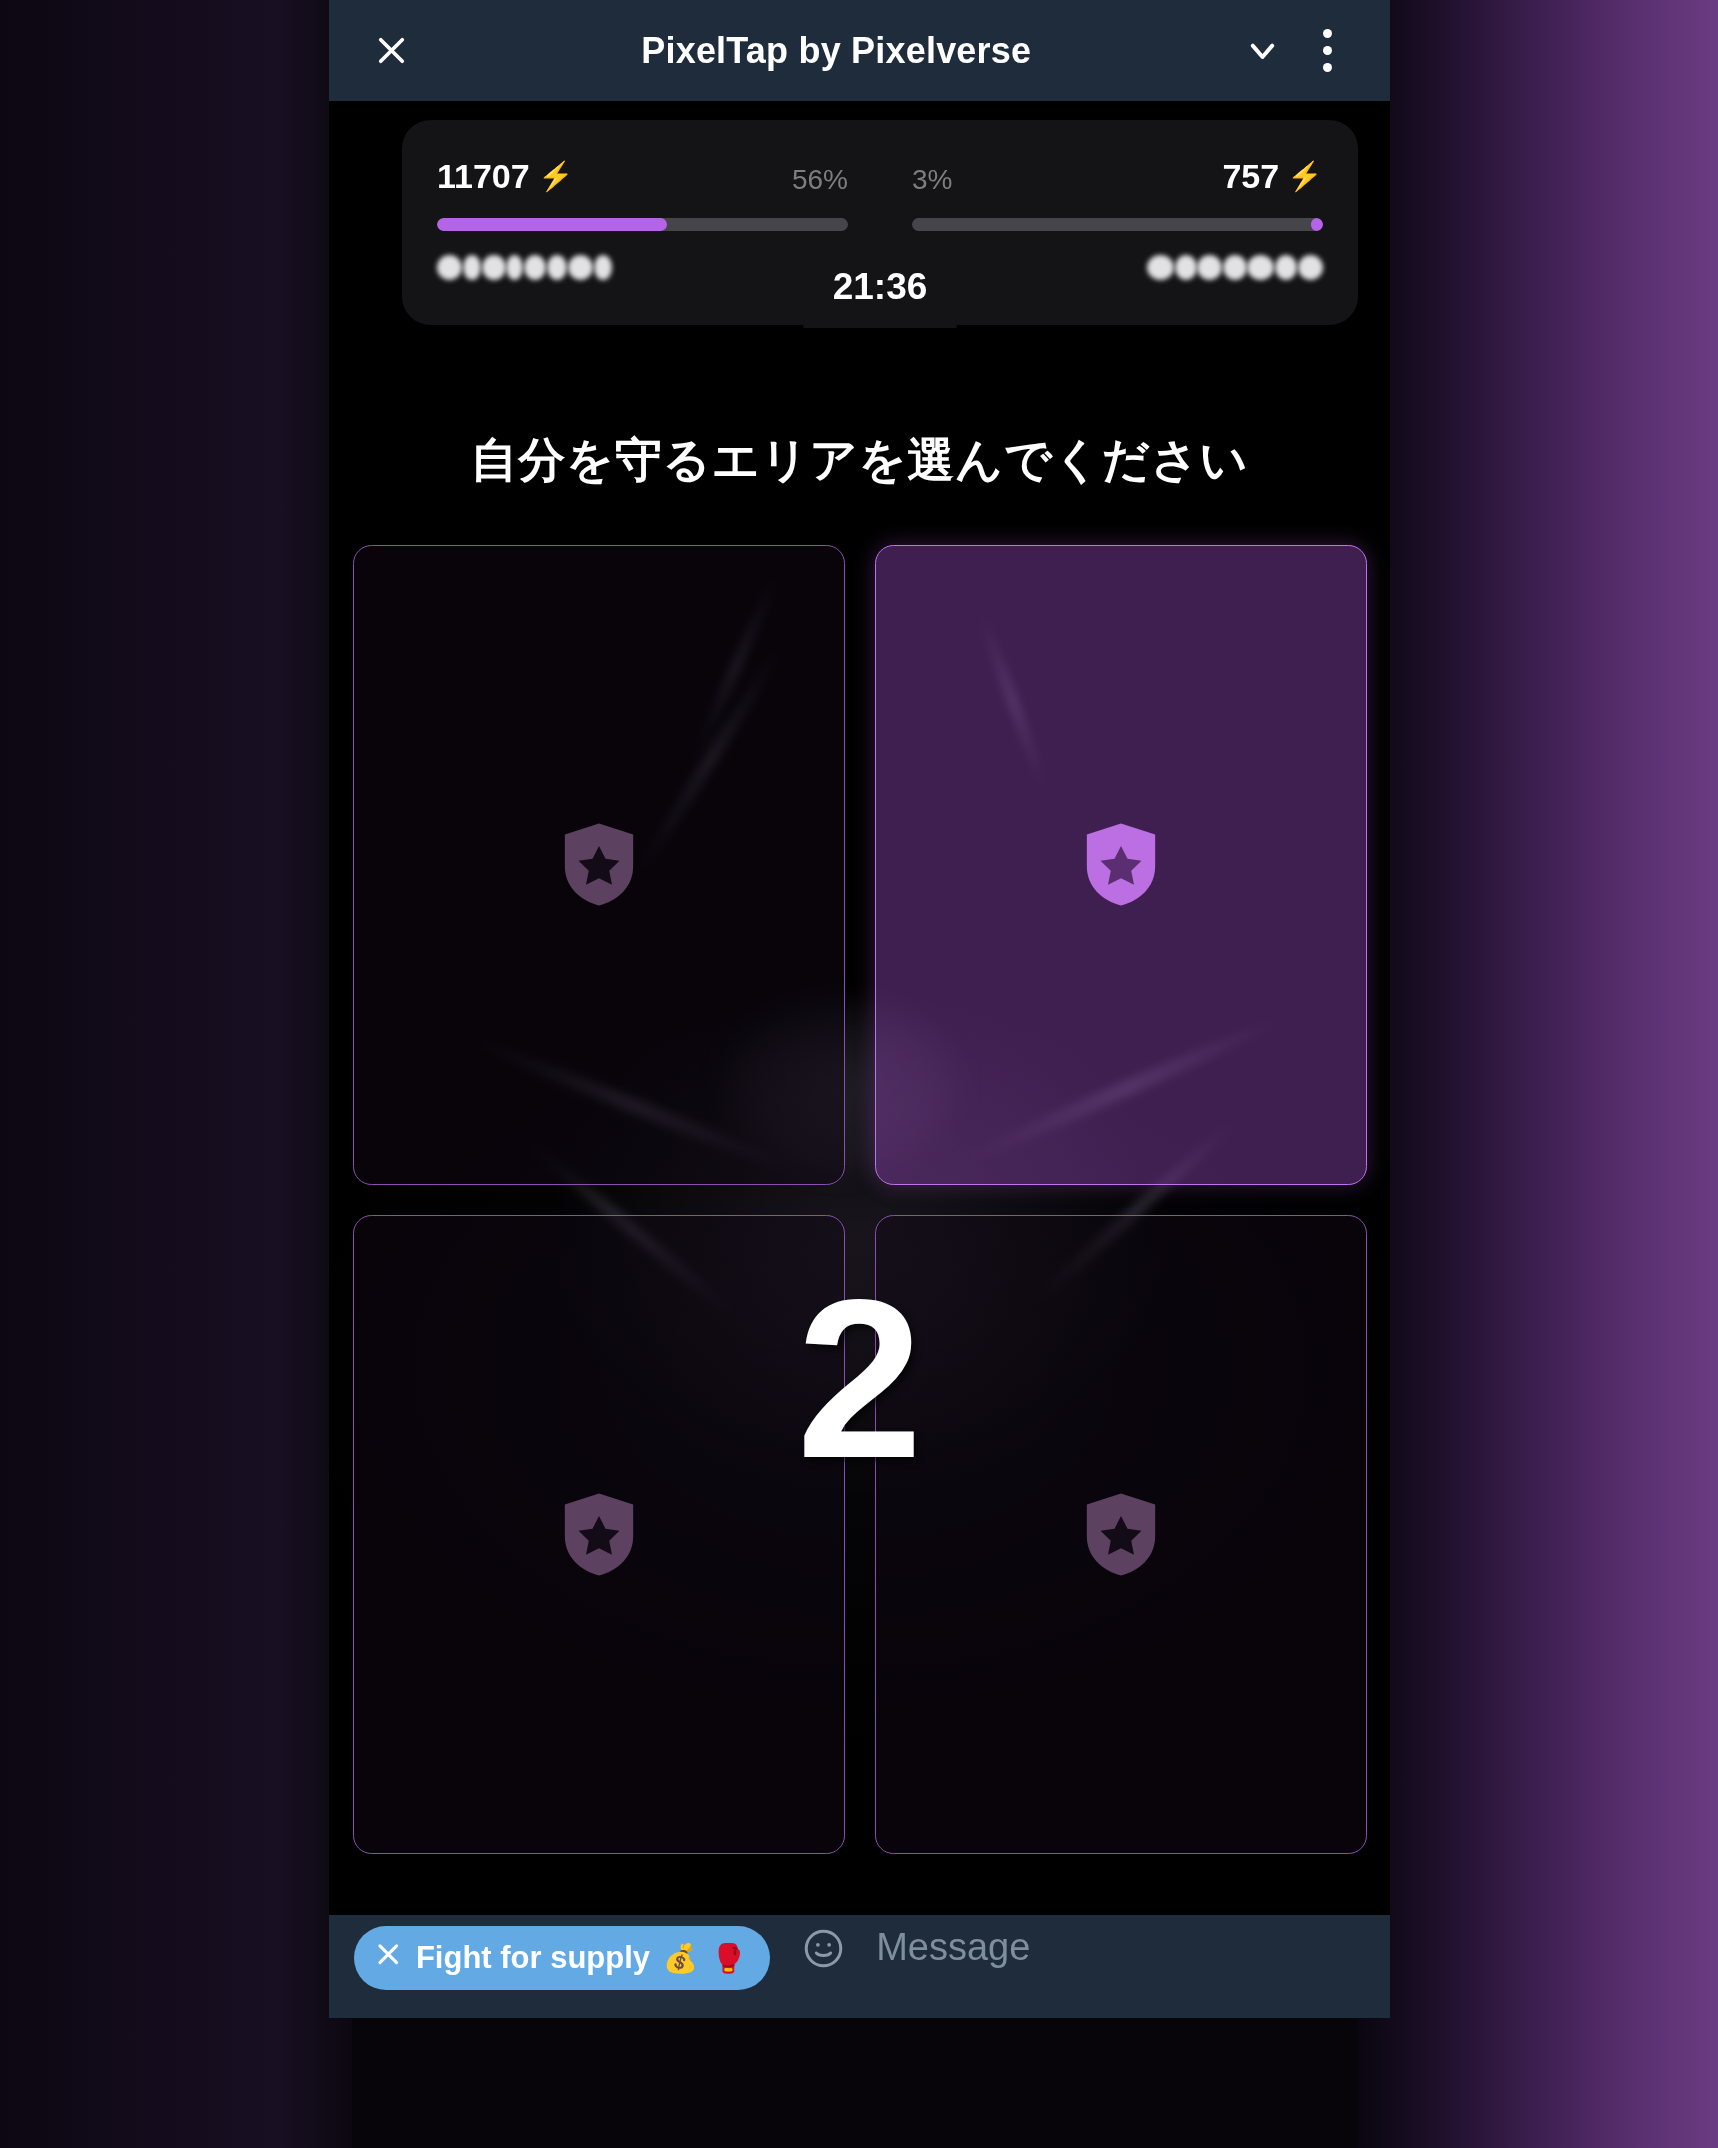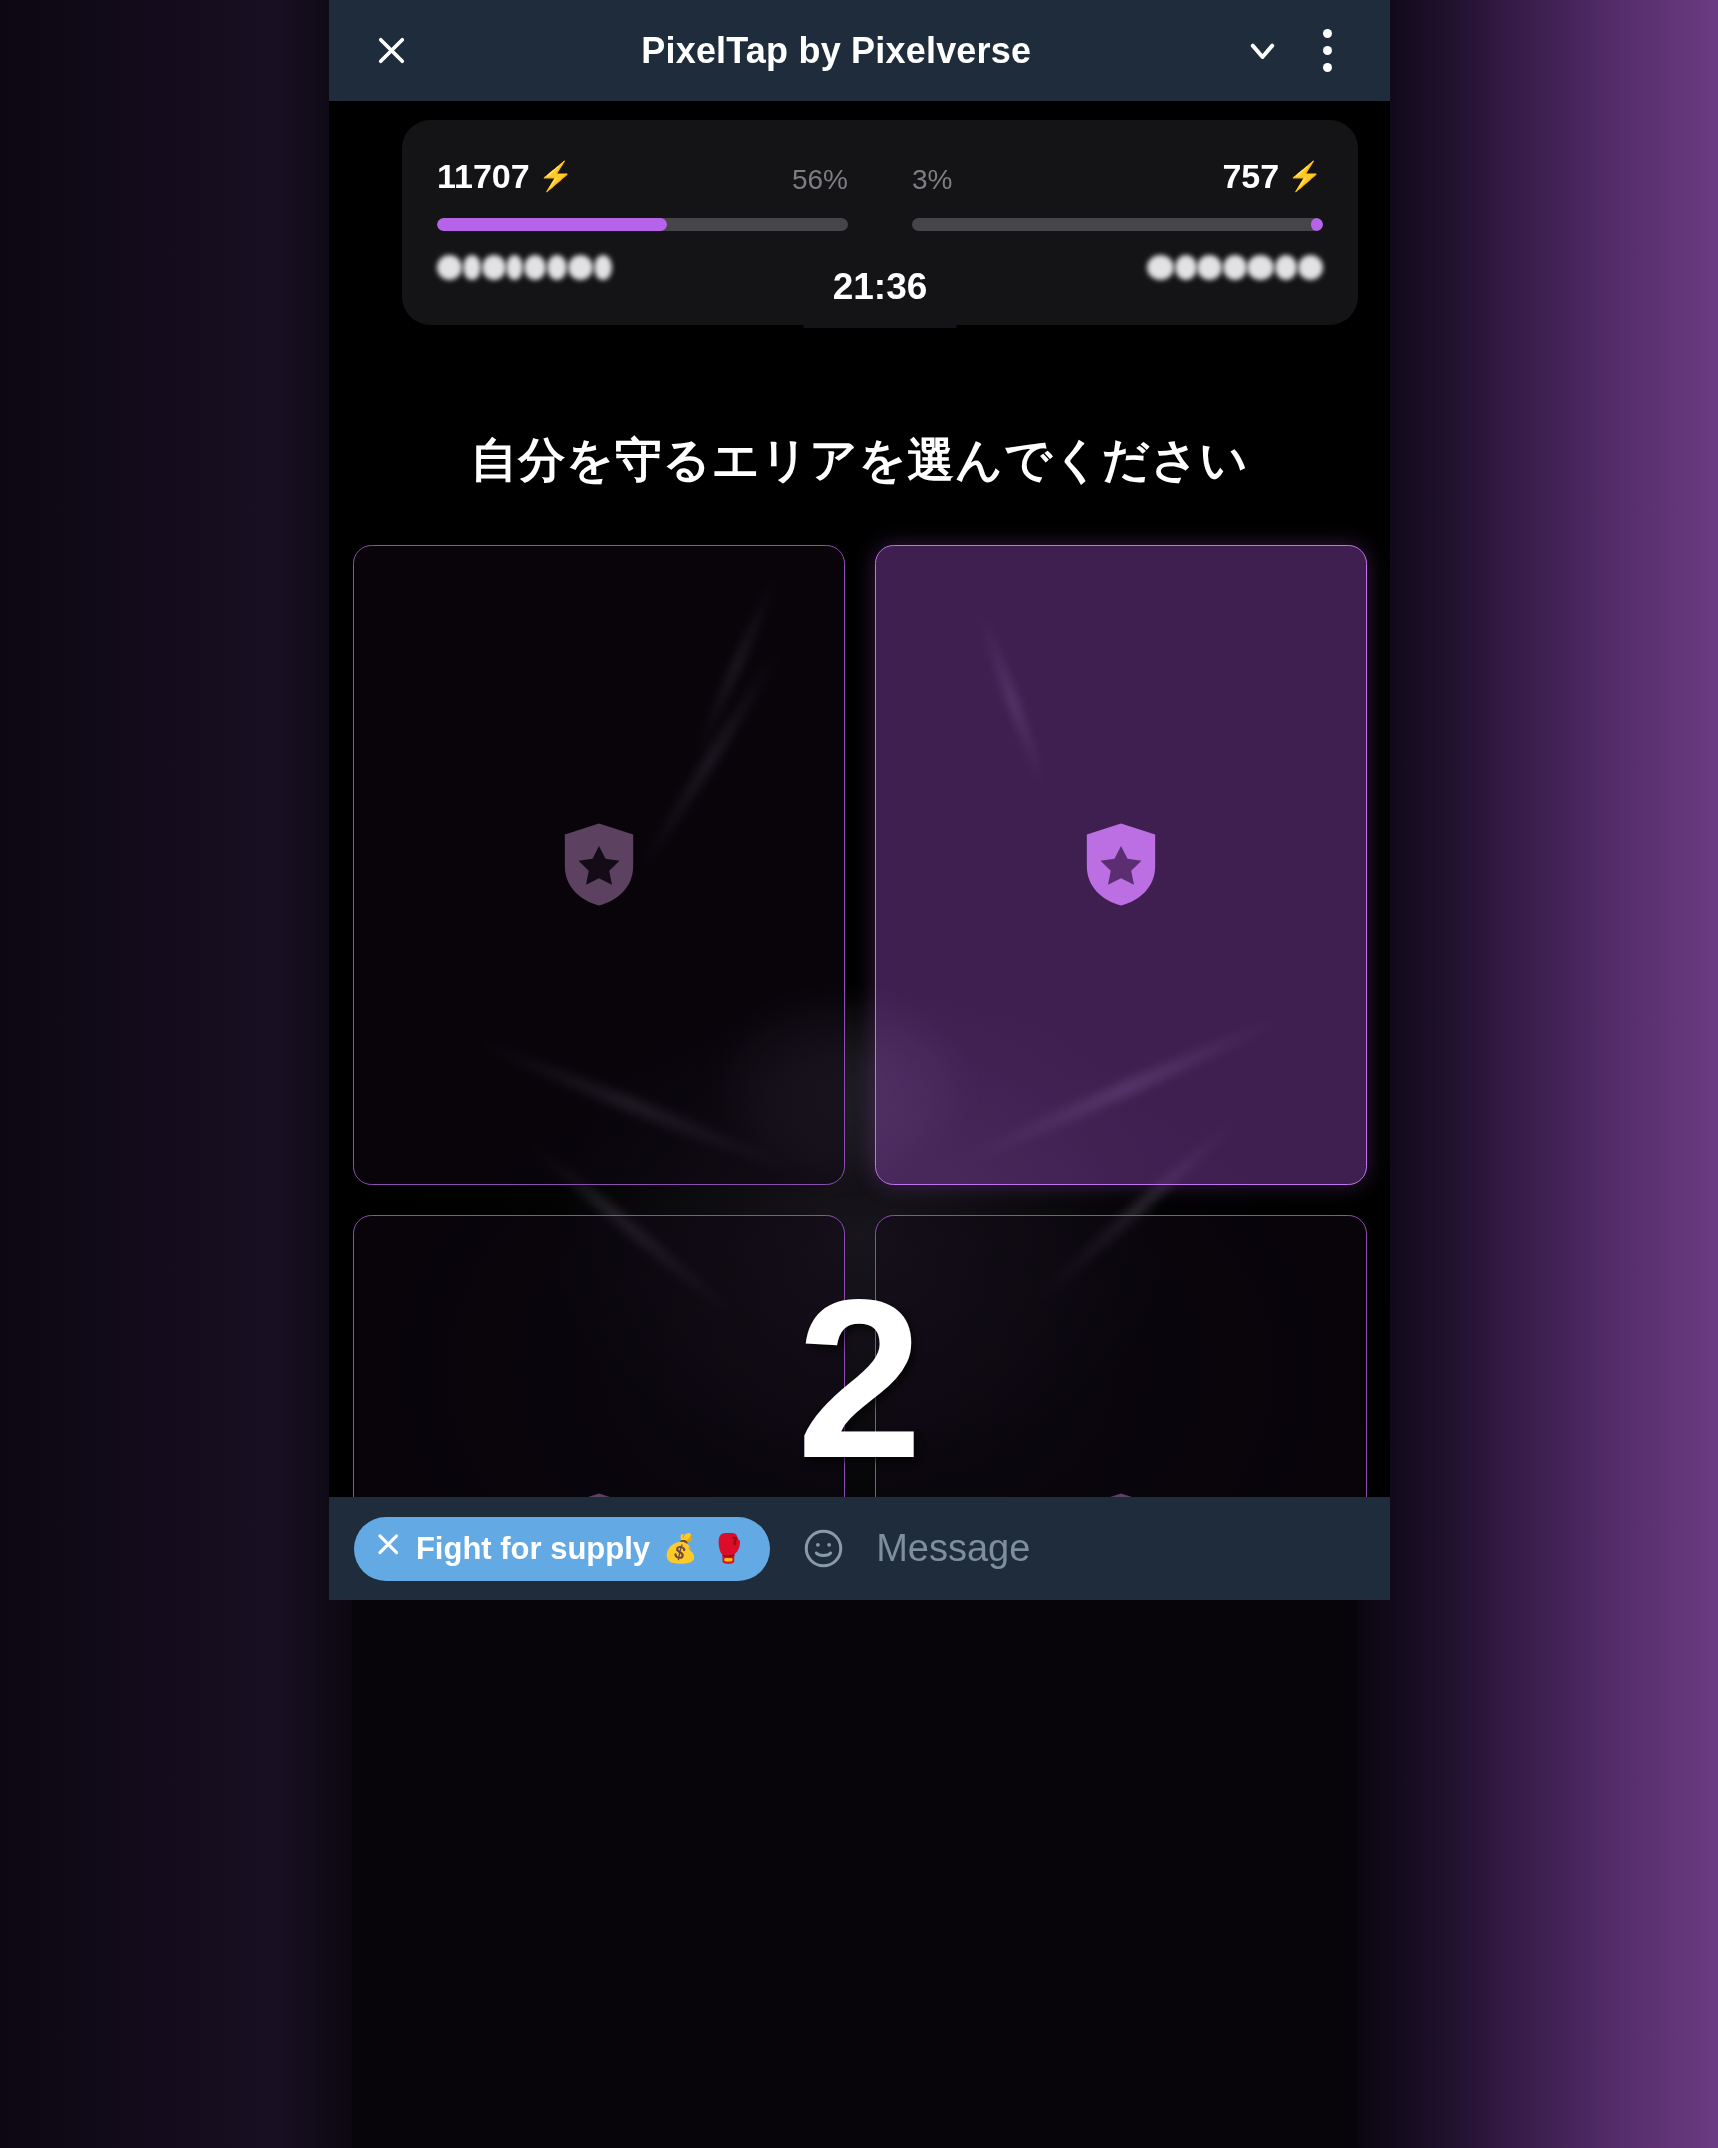--- a/index.html
+++ b/index.html
@@ -36,21 +36,21 @@
     background: linear-gradient(to right,
       #0c0712 0%, #140c1c 45%, #180f22 80%, #0c0810 100%);
   }
 
   
   #app {
     position: absolute;
     left: 329px;
     top: 0;
     width: 1061px;
-    height: 1600px;
+    height: 2018px;
     background: #000000;
     overflow: hidden;
     z-index: 5;
   }
 
   
   #header {
     position: relative;
     height: 101px;
     background: #1f2c3b;
@@ -260,22 +260,22 @@
     pointer-events: none;
   }
 
   
   #composer {
     position: absolute;
     left: 0; right: 0; bottom: 0;
     height: 103px;
     background: #1f2c3b;
     display: flex;
-    align-items: center;
-    padding: 4px 25px;
+    align-items: flex-start;
+    padding: 11px 25px;
     gap: 22px;
     z-index: 10;
   }
   #supplyChip {
     display: flex;
     align-items: center;
     gap: 13.4px;
     background: #63aae4;
     border-radius: 35px;
     height: 64px;

